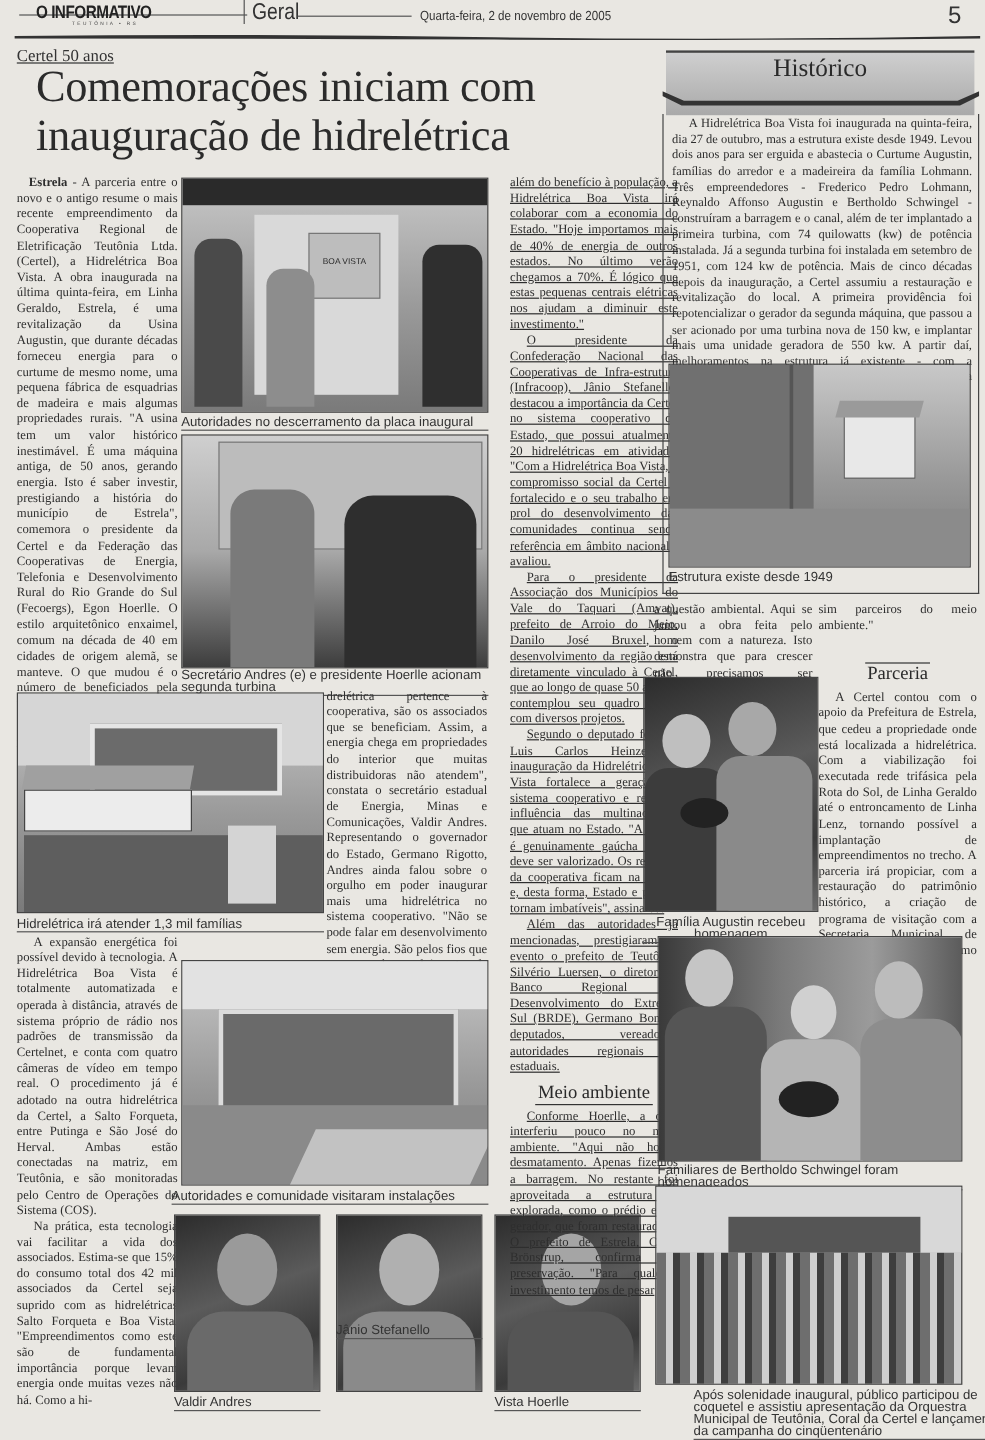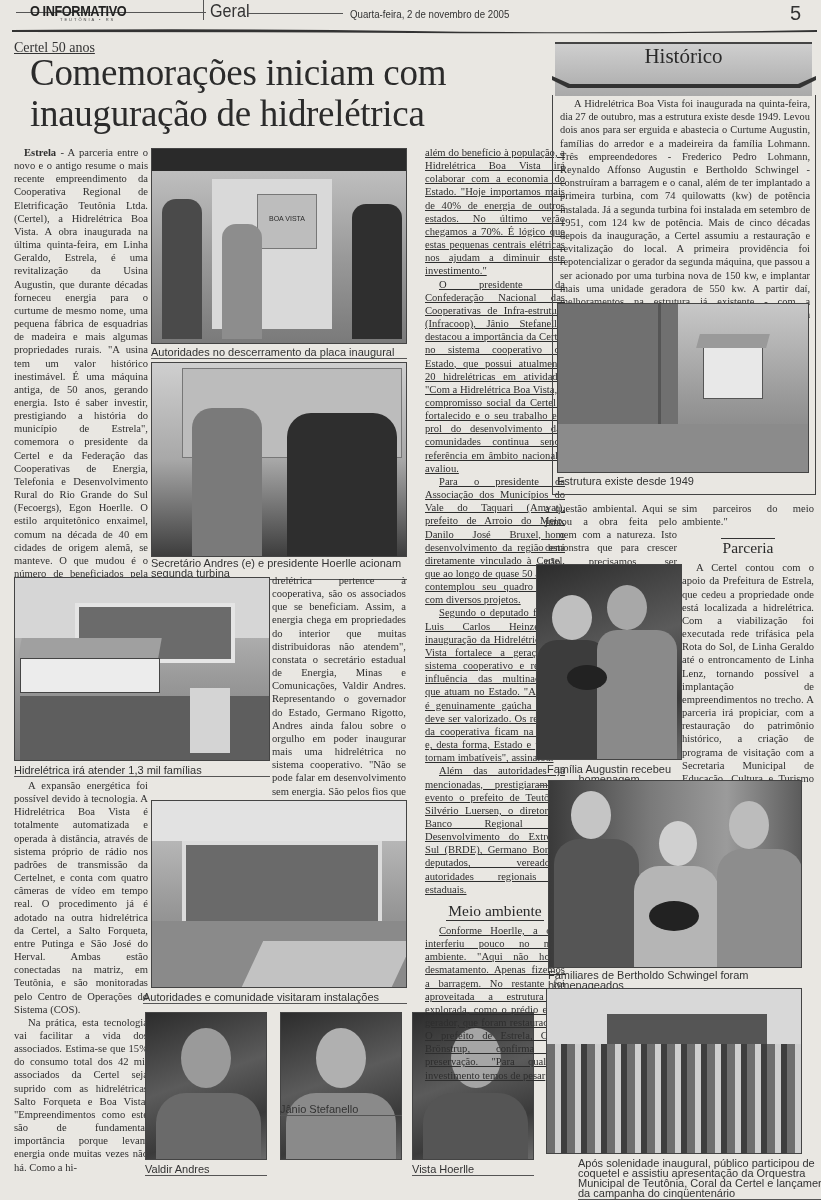--- a/index.html
+++ b/index.html
@@ -166,21 +166,21 @@
   <div class="shape" style="left:70px; top:20px; width:40px; height:45px; background:#a8a8a8; border-radius:50%;"></div>
   <div class="shape" style="left:0; top:75px; width:70px; height:121px; background:#3c3c3c; border-radius:20px 20px 0 0;"></div>
   <div class="shape" style="left:60px; top:65px; width:80px; height:131px; background:#8a8a8a; border-radius:20px 20px 0 0;"></div>
   <div class="shape" style="left:30px; top:100px; width:40px; height:25px; background:#222; border-radius:50%;"></div>
 </div>
 <div class="abs caption" style="left:536px; top:764px; width:146px;text-align:center;">Família Augustin recebeu homenagem</div>
 
 <div class="abs col" style="left:682px; top:502px; width:132px;">
   <p class="noindent">sim parceiros do meio ambiente."</p>
   <div class="subhead-wrap" style="margin:10px 0 4px;">
-    <span class="subhead" style="border-bottom:none;">Parceria</span>
+    <span class="subhead" style="border-bottom:none;margin-top:14px;">Parceria</span>
   </div>
   <p>A Certel contou com o apoio da Prefeitura de Estrela, que cedeu a propriedade onde está localizada a hidrelétrica. Com a viabilização foi executada rede trifásica pela Rota do Sol, de Linha Geraldo até o entroncamento de Linha Lenz, tornando possível a implantação de empreendimentos no trecho. A parceria irá propiciar, com a restauração do patrimônio histórico, a criação de programa de visitação com a Secretaria Municipal de Educação, Cultura e Turismo de Estrela.</p>
 </div>
 
 <div class="abs photo light" style="left:548px; top:780px; width:254px; height:188px;">
   <div class="shape" style="left:0; top:0; width:254px; height:188px; background:linear-gradient(90deg,#3a3a3a,#7a7a7a 40%,#9b9b9b 70%,#5a5a5a);"></div>
   <div class="shape" style="left:22px; top:10px; width:40px; height:48px; background:#c5c5c5; border-radius:50%;"></div>
   <div class="shape" style="left:110px; top:40px; width:38px; height:45px; background:#d0d0d0; border-radius:50%;"></div>
   <div class="shape" style="left:180px; top:20px; width:40px; height:48px; background:#bcbcbc; border-radius:50%;"></div>
   <div class="shape" style="left:5px; top:58px; width:85px; height:130px; background:#555; border-radius:25px 25px 0 0;"></div>

